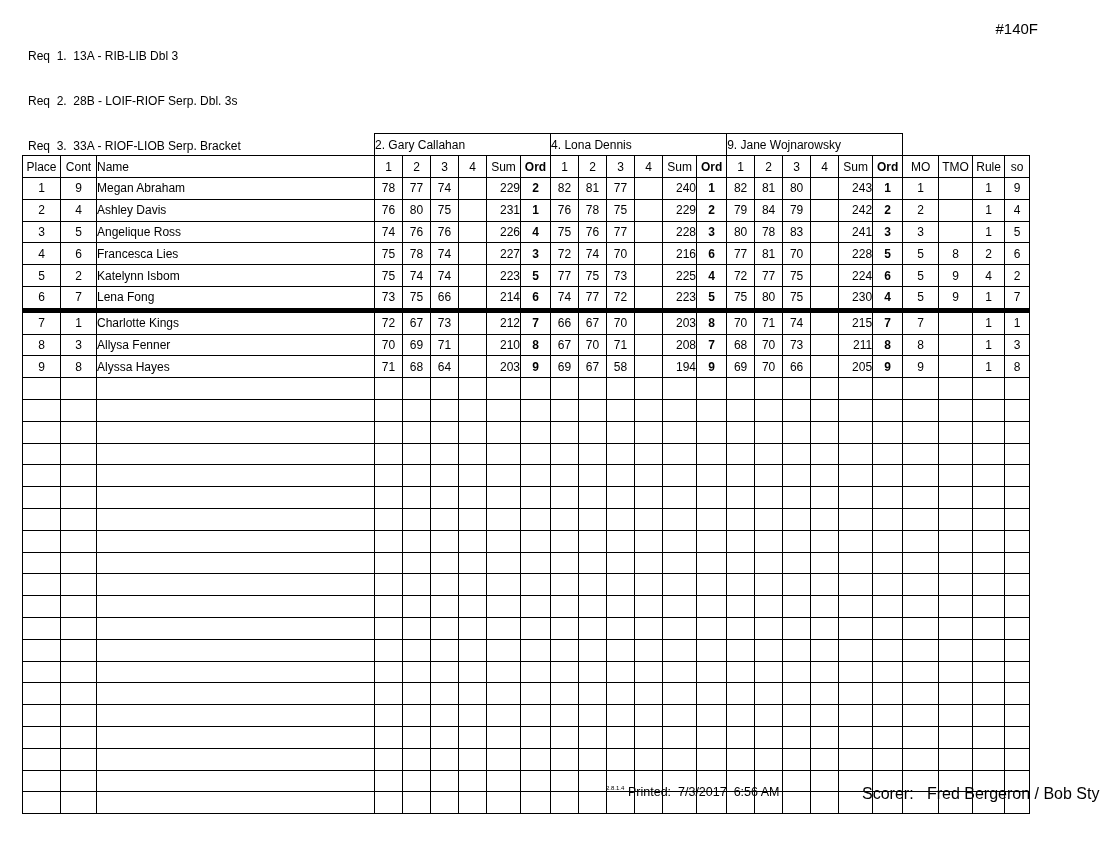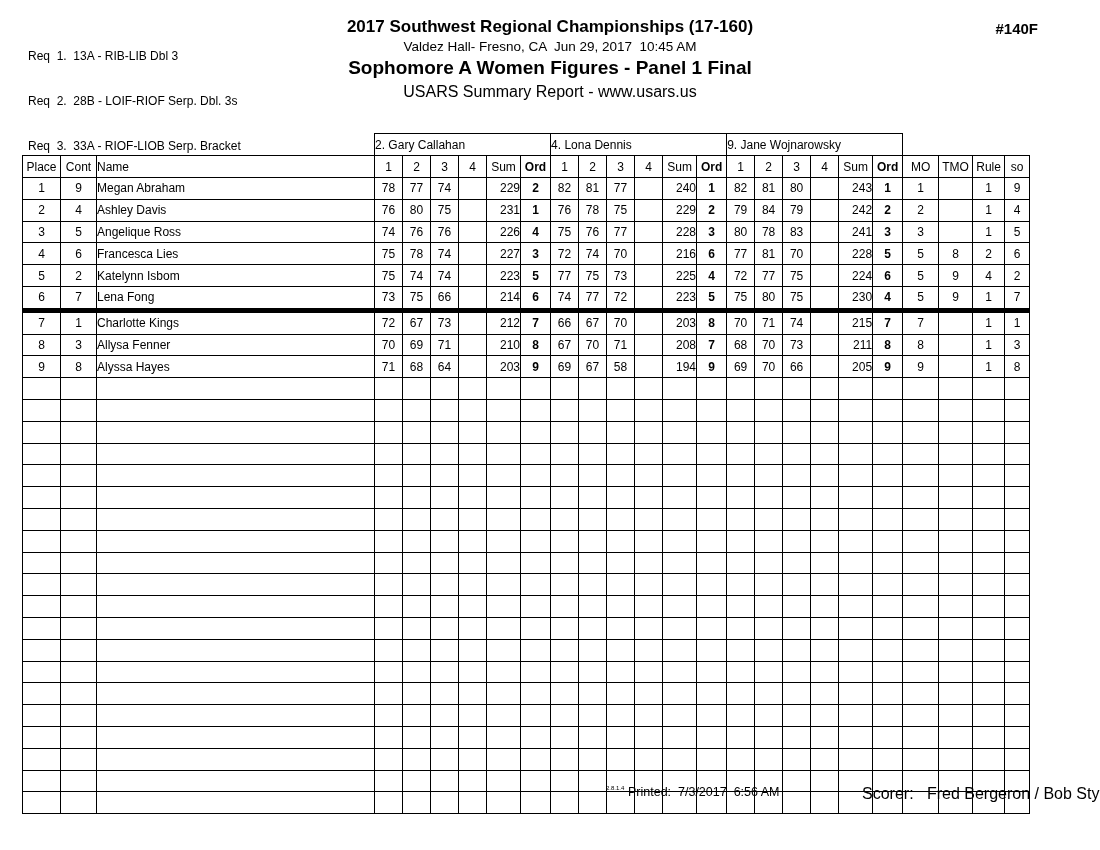--- a/index.html
+++ b/index.html
@@ -4,21 +4,21 @@
 <style>
   html,body{margin:0;padding:0;background:#fff;}
   .page{position:relative;width:1100px;height:850px;background:#fff;color:#000;
         font-family:"Liberation Sans",sans-serif;overflow:hidden;}
   .req{position:absolute;left:28px;top:19px;font-size:12px;line-height:15px;white-space:pre;}
   .titles{position:absolute;left:0;top:17px;width:1100px;text-align:center;}
   .t1{font-size:17px;font-weight:bold;}
   .t2{font-size:13.5px;margin-top:2px;white-space:pre;}
   .t3{font-size:19px;font-weight:bold;margin-top:3px;}
   .t4{font-size:16px;margin-top:4px;}
-  .evtnum{position:absolute;top:20px;right:62px;font-size:15px;font-weight:bold;}
+  .evtnum{position:absolute;top:20px;right:62px;font-size:15px;font-weight:normal;}
 
   table.grid{position:absolute;left:22px;top:133px;border-collapse:collapse;
              table-layout:fixed;width:1007px;}
   .grid td,.grid th{border:1px solid #000;padding:0;font-size:12px;font-weight:normal;
              white-space:nowrap;overflow:hidden;height:20.8px;vertical-align:middle;}
   .grid tr.hdr td,.grid tr.hdr th{height:21px;}
   .blank{border:none !important;}
   .jh{text-align:left;padding-left:5px;white-space:pre;}
   .hc{text-align:center;}
   .hname{text-align:left;padding-left:8px;margin-left:30px;}
@@ -40,26 +40,20 @@
 <body>
 
 <div class="page">
 
   <div class="req">
     <div>Req  1.  13A - RIB-LIB Dbl 3</div>
     <div>Req  2.  28B - LOIF-RIOF Serp. Dbl. 3s</div>
     <div>Req  3.  33A - RIOF-LIOB Serp. Bracket</div>
   </div>
 
-  <div class="titles">
-    <div class="t1">2017 Southwest Regional Championships (17-160)</div>
-    <div class="t2">Valdez Hall- Fresno, CA  Jun 29, 2017  10:45 AM</div>
-    <div class="t3">Sophomore A Women Figures - Panel 1 Final</div>
-    <div class="t4">USARS Summary Report - www.usars.us</div>
-  </div>
 
   <div class="evtnum">#140F</div>
 
   <table class="grid">
     <colgroup>
       <col style="width:38px">
         <col style="width:36px">
         <col style="width:278px">
       <col style="width:28px">
         <col style="width:28px">

